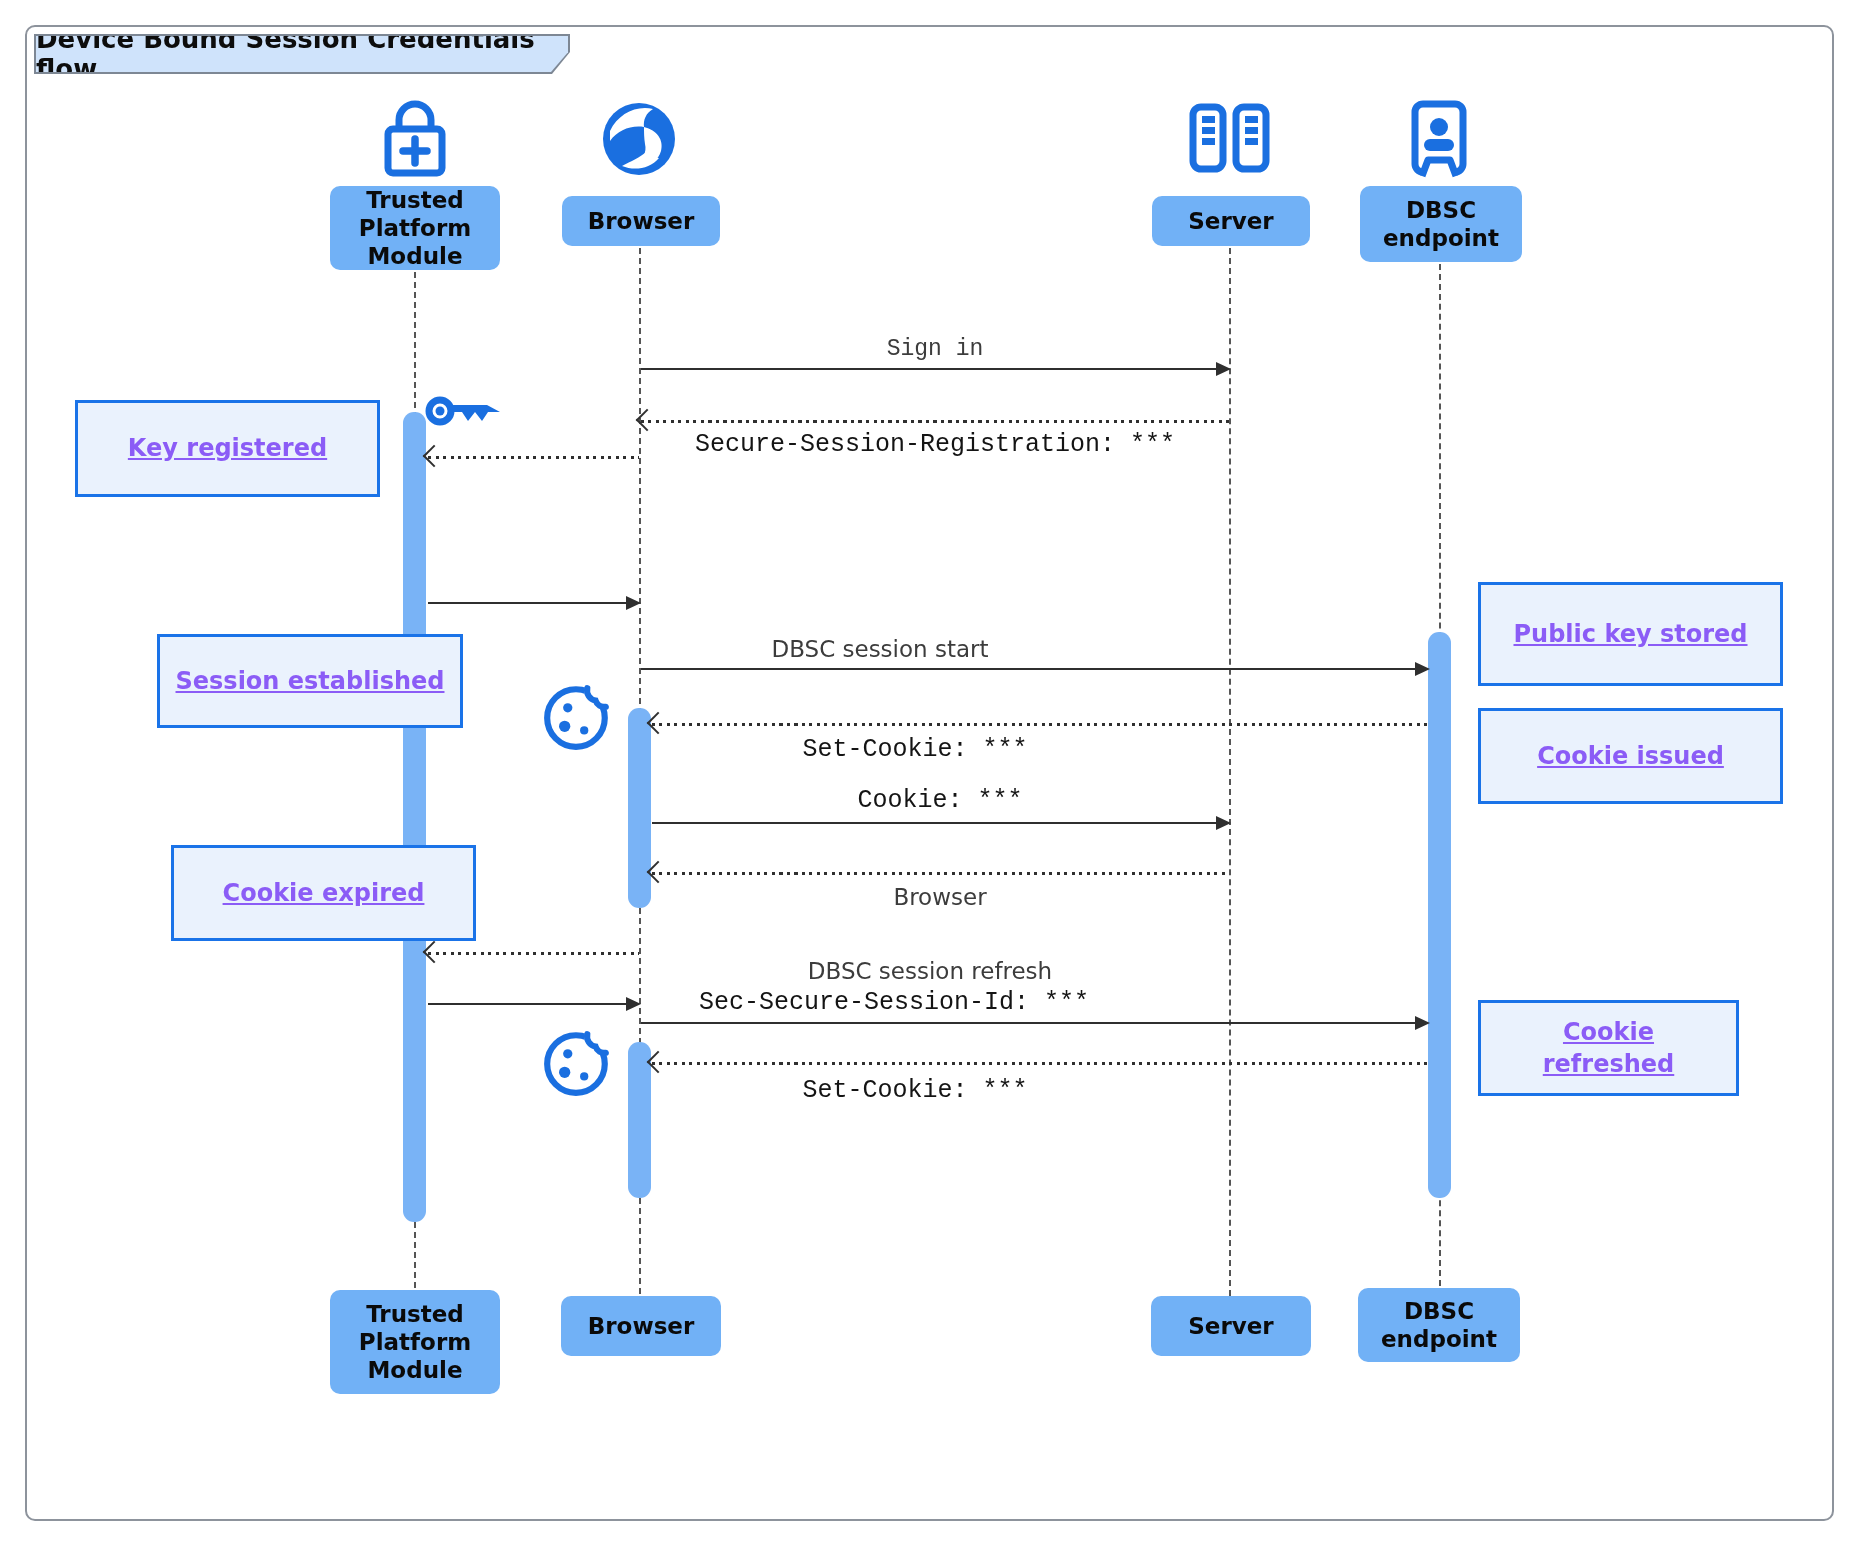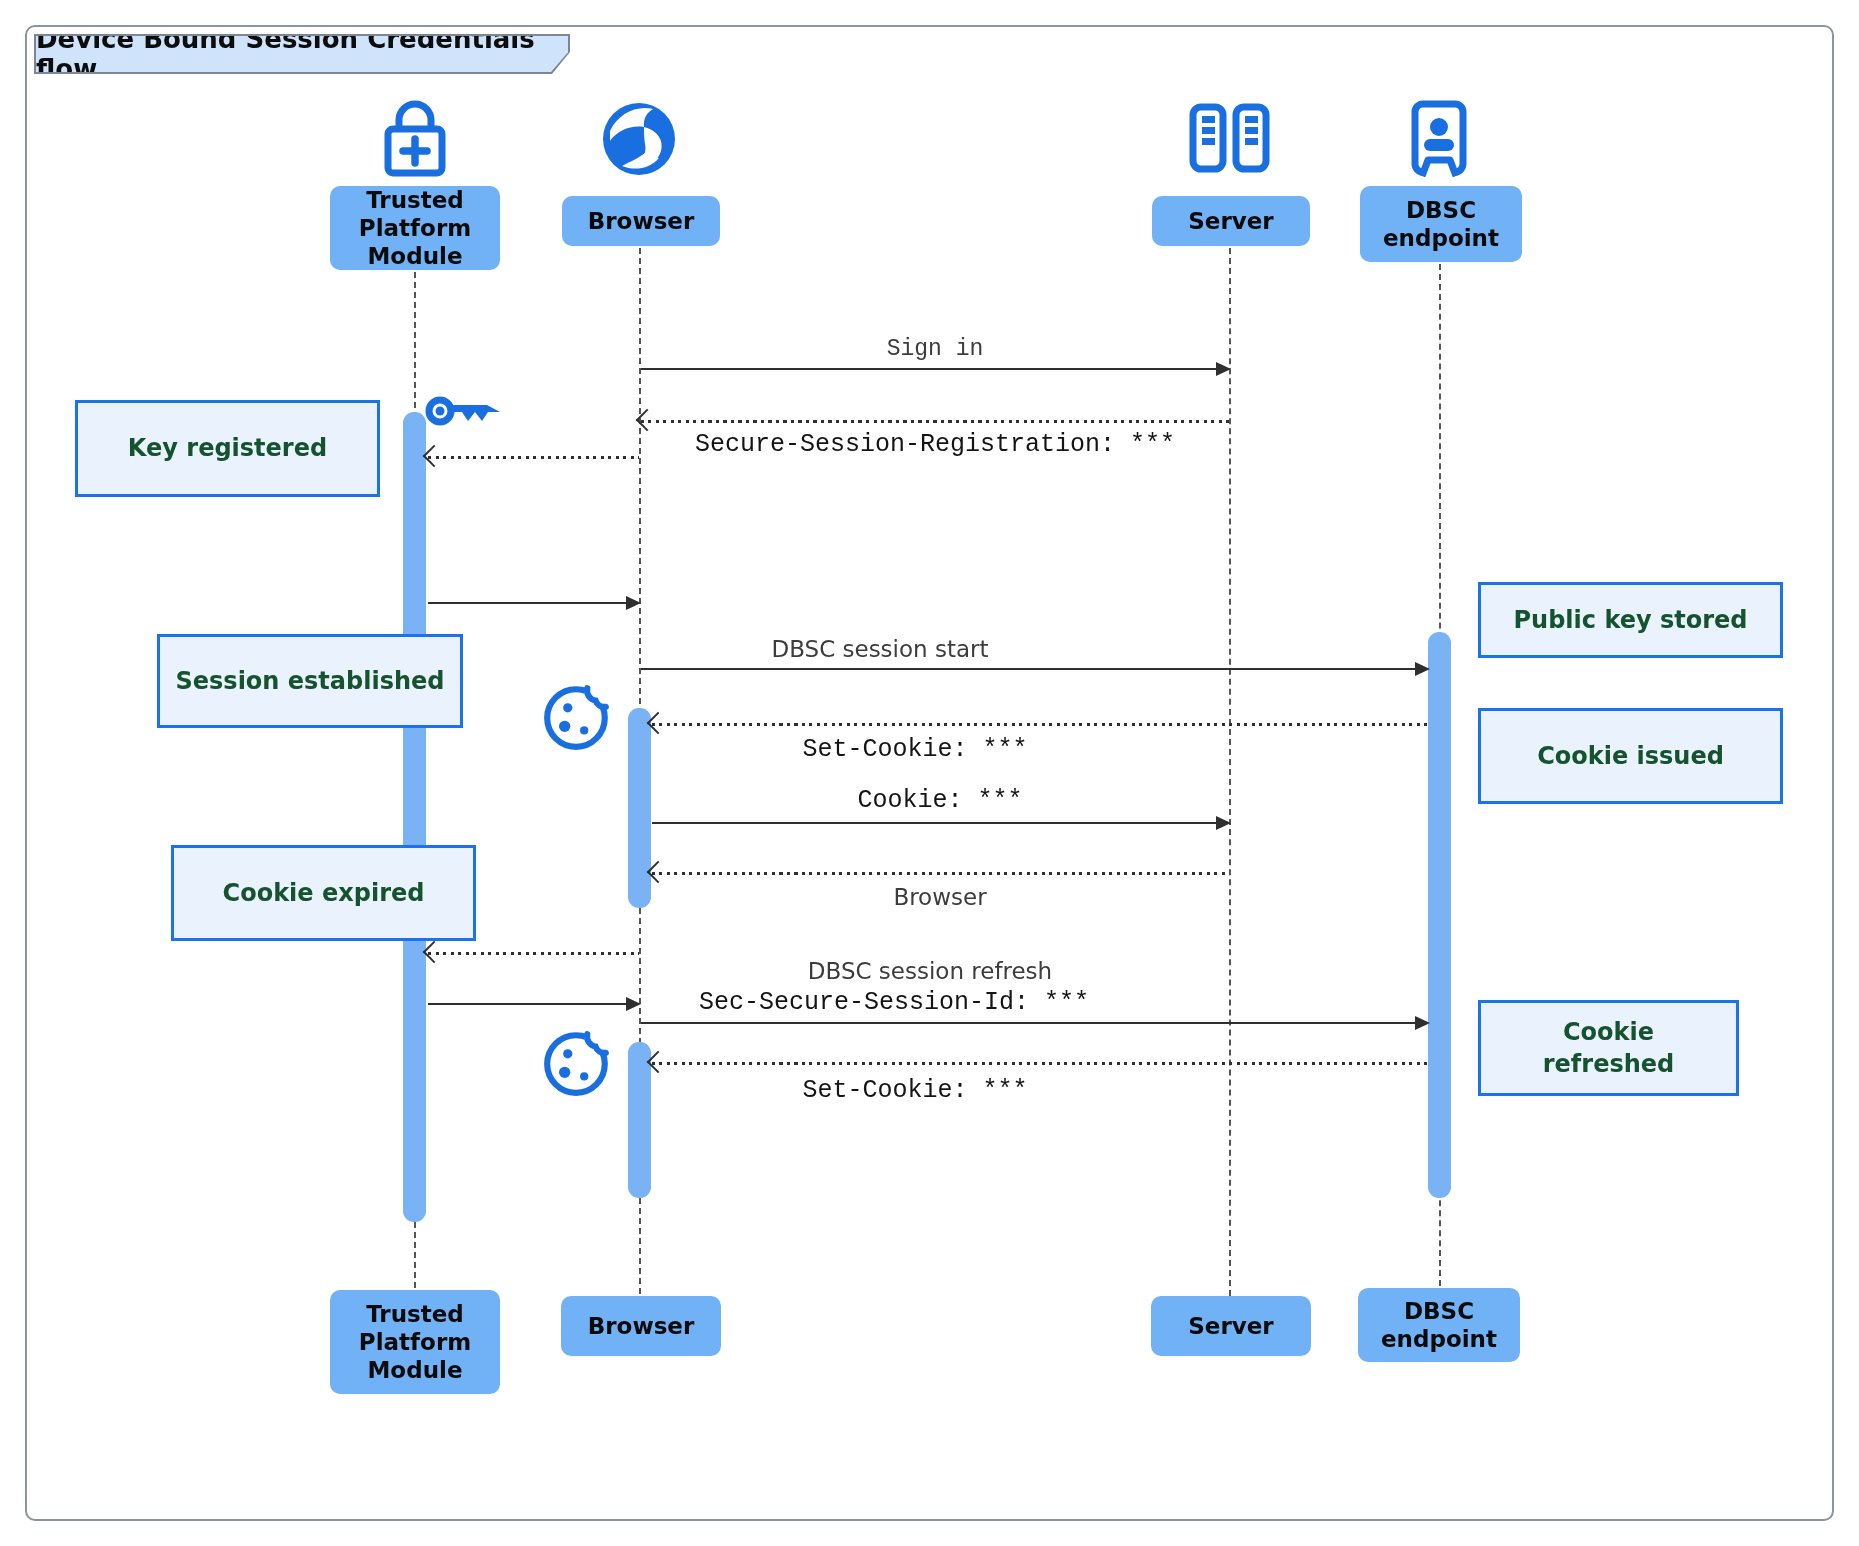--- a/index.html
+++ b/index.html
@@ -25,21 +25,21 @@
     clip-path:polygon(0 0,100% 0,100% 45%,calc(100% - 17px) 100%,0 100%);
     display:flex;align-items:center;box-sizing:border-box;
     font-size:26px;font-weight:bold;color:#0d0d0d;}
   .lifeline{position:absolute;width:0;border-left:2px dashed var(--lifeline);}
   .pbox{position:absolute;background:var(--participant);border-radius:10px;
     display:flex;align-items:center;justify-content:center;text-align:center;
     font-weight:bold;font-size:23px;color:#0a0a0a;line-height:1.22;padding:2px 6px;box-sizing:border-box;}
   .act{position:absolute;width:23px;background:var(--act);border-radius:11px;}
   .note{position:absolute;background:var(--note-fill);border:3px solid var(--note-border);
     display:flex;align-items:center;justify-content:center;text-align:center;
-    font-weight:bold;font-size:24px;color:#14532d;line-height:1.35;box-sizing:border-box;padding:12px 14px;}
+    font-weight:bold;font-size:24px;color:#8b5cf6;line-height:1.35;box-sizing:border-box;padding:12px 14px;text-decoration:underline;}
   .msg{position:absolute;height:0;}
   .msg.solid{border-top:2.5px solid var(--line);}
   .msg.dashed{height:2.5px;border-top:0;
     background:repeating-linear-gradient(90deg,var(--line) 0 3px,transparent 3px 7.5px);}
   .head-r{position:absolute;right:-2px;top:-8px;width:0;height:0;
     border-left:15px solid var(--line);border-top:7px solid transparent;border-bottom:7px solid transparent;}
   .head-l{position:absolute;left:-2px;top:-8px;width:14px;height:14px;
     border-left:2.5px solid var(--line);border-bottom:2.5px solid var(--line);
     transform:rotate(45deg);}
   .mlabel{position:absolute;text-align:center;font-size:23px;color:#3c3c3c;}
@@ -194,19 +194,19 @@
   <div class="msg solid" style="left:641px;width:787px;top:1022px;">
       <span class="head-r"></span>
     </div>
 
   <div class="msg dashed" style="left:652px;width:776px;top:1062px;">
       <span class="head-l"></span>
     </div>
   <div class="mlabel mono" style="left:652px;width:526px;top:1076px;">Set-Cookie: ***</div>
 
   <div class="note" style="left:75px;top:400px;width:305px;height:97px;">Key registered</div>
-  <div class="note" style="left:1478px;top:582px;width:305px;height:76px;">Public key stored</div>
+  <div class="note" style="left:1478px;top:582px;width:305px;height:104px;">Public key stored</div>
   <div class="note" style="left:157px;top:634px;width:306px;height:94px;">Session established</div>
   <div class="note" style="left:1478px;top:708px;width:305px;height:96px;">Cookie issued</div>
   <div class="note" style="left:155px;top:845px;width:305px;height:96px;margin-left:16px;">Cookie expired</div>
   <div class="note" style="left:1478px;top:1000px;width:261px;height:96px;">Cookie refreshed</div>
 
 </div>
 
 </body></html>

